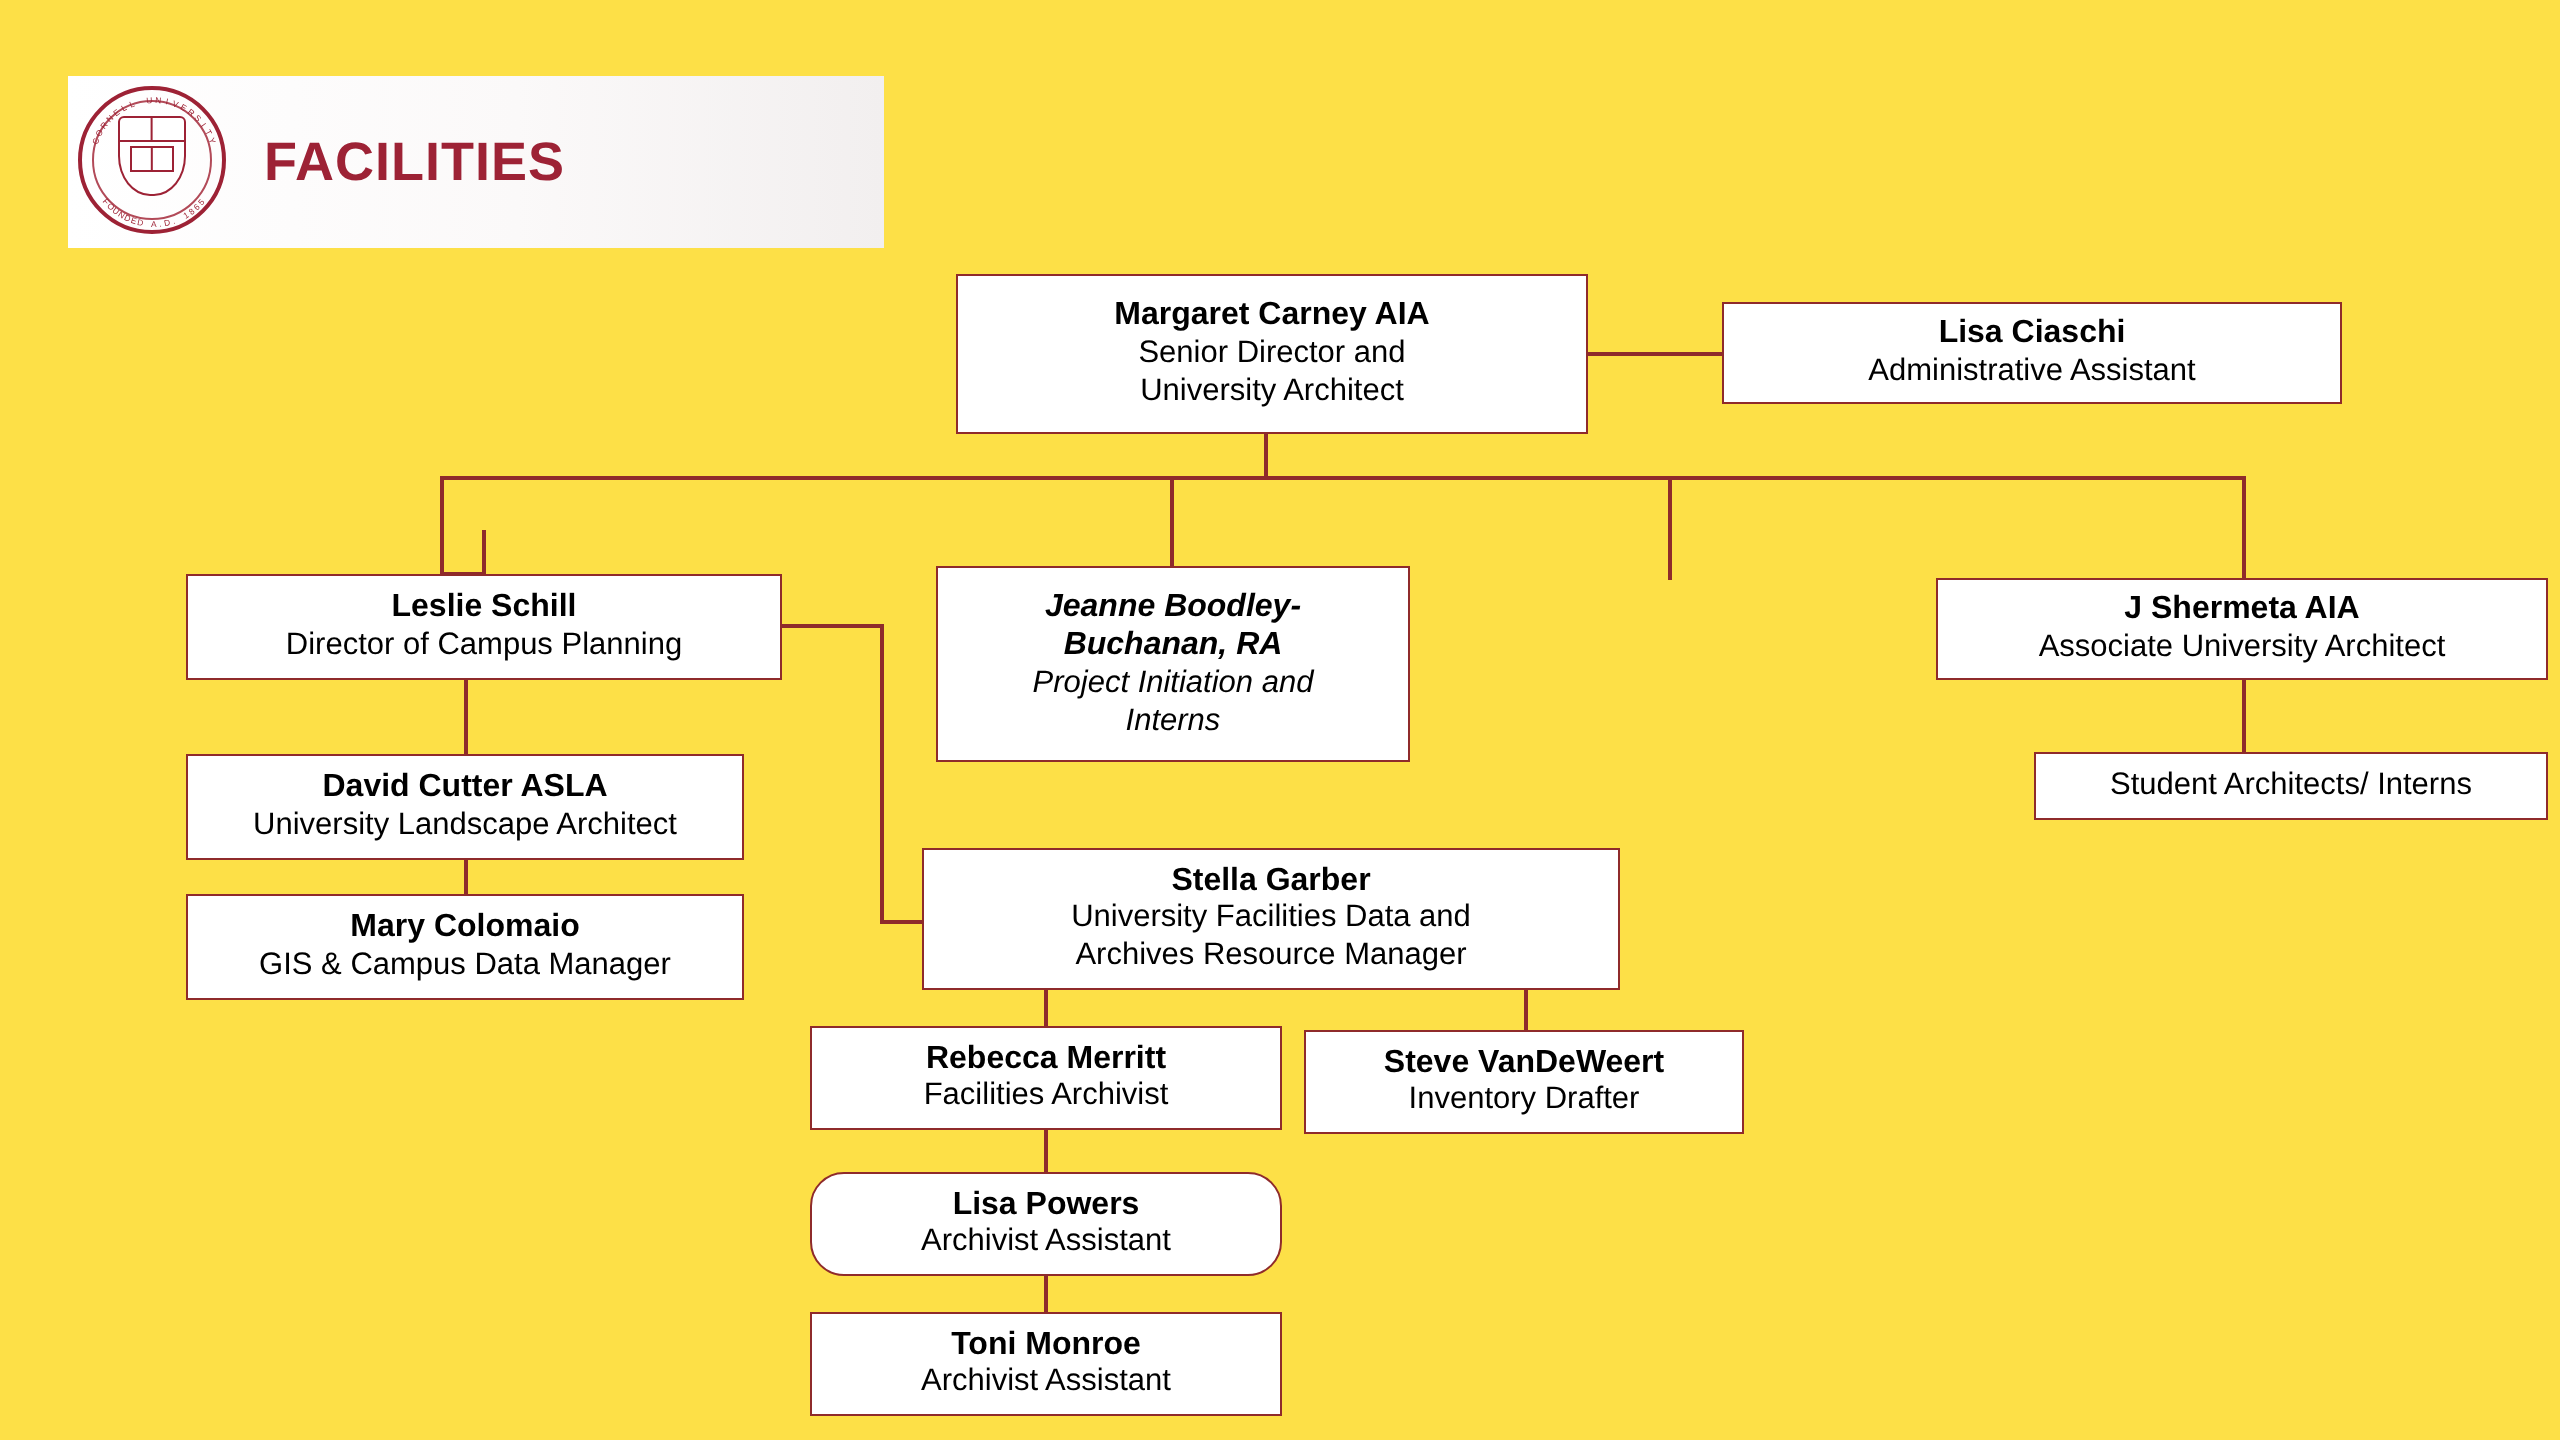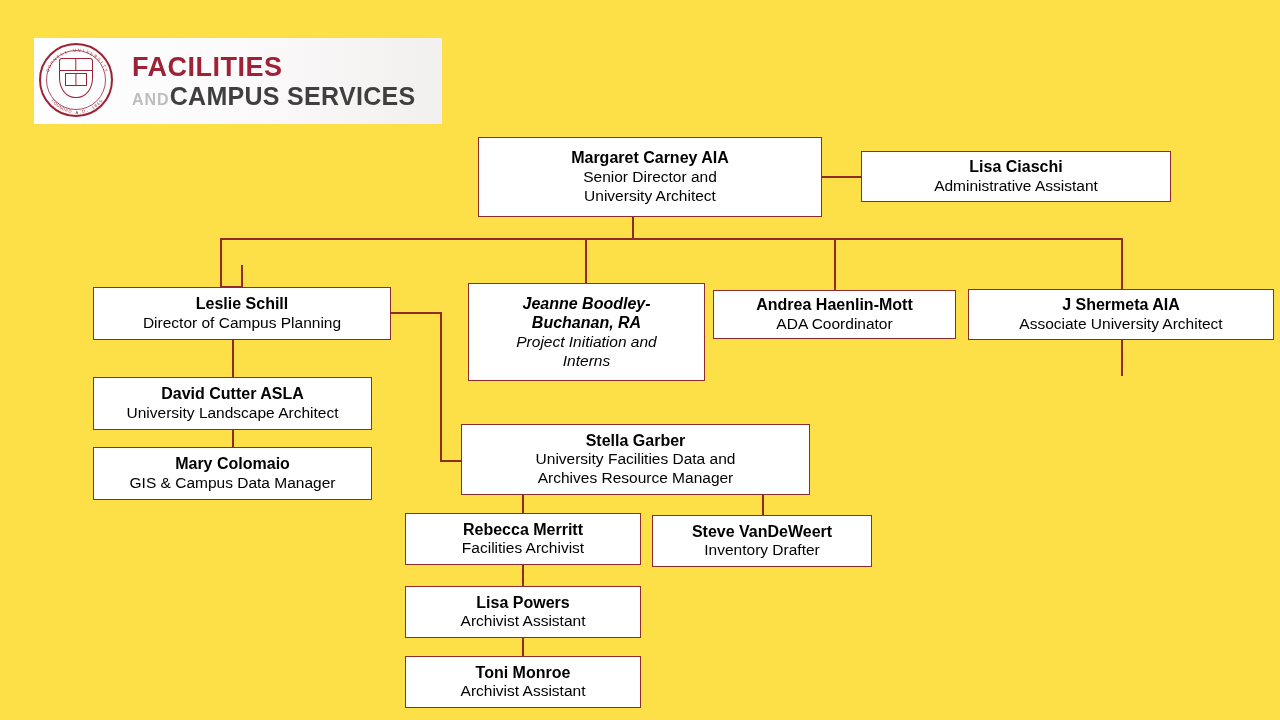--- a/index.html
+++ b/index.html
@@ -229,23 +229,20 @@
           <span style="transform: translate(9.96462px, 29.3548px) rotate(-18.75deg) translate(-50%, -50%);">.</span>
           <span style="transform: translate(13.1012px, 28.0955px) rotate(-25deg) translate(-50%, -50%);"> </span>
           <span style="transform: translate(16.082px, 26.5023px) rotate(-31.25deg) translate(-50%, -50%);">1</span>
           <span style="transform: translate(18.8716px, 24.594px) rotate(-37.5deg) translate(-50%, -50%);">8</span>
           <span style="transform: translate(21.4369px, 22.3933px) rotate(-43.75deg) translate(-50%, -50%);">6</span>
           <span style="transform: translate(23.7474px, 19.9264px) rotate(-50deg) translate(-50%, -50%);">5</span>
         </div>
     </div>
     <div id="wordmark">
       <div class="line1">FACILITIES</div>
-      <div class="line2">
-        <span class="and">AND</span><span class="cs">CAMPUS SERVICES</span>
-      </div>
     </div>
   </div>
 
 
   <div class="ln h" style="left:789px; top:176px; width:72px;"></div>
 
   <div class="ln v" style="left:632px; top:216px; height:23px;"></div>
 
   <div class="ln h" style="left:220px; top:238px; width:902px;"></div>
 
@@ -267,21 +264,21 @@
   <div class="ln v" style="left:1121px; top:340px; height:36px;"></div>
 
   <div class="ln v" style="left:522px; top:495px; height:19px;"></div>
 
   <div class="ln v" style="left:762px; top:495px; height:20px;"></div>
 
   <div class="ln v" style="left:522px; top:565px; height:22px;"></div>
 
   <div class="ln v" style="left:522px; top:638px; height:19px;"></div>
 
-  <div class="node" style="left:478px; top:137px; width:344px; height:80px;">
+  <div class="node" style="left:478px; top:137px; width:316px; height:80px;">
     <div class="nm">Margaret Carney AIA</div>
     <div class="ti">Senior Director and</div>
     <div class="ti">University Architect</div>
   </div>
 
   <div class="node" style="left:861px; top:151px; width:310px; height:51px;">
     <div class="nm">Lisa Ciaschi</div>
     <div class="ti">Administrative Assistant</div>
   </div>
 
@@ -290,58 +287,57 @@
     <div class="ti">Director of Campus Planning</div>
   </div>
 
   <div class="node" style="left:468px; top:283px; width:237px; height:98px;font-style:italic;">
     <div class="nm">Jeanne Boodley-</div>
     <div class="nm">Buchanan, RA</div>
     <div class="ti">Project Initiation and</div>
     <div class="ti">Interns</div>
   </div>
 
-  <div class="node" style="left:713px; top:290px; width:243px; height:49px;">
-    <div class="nm">Andrea Haenlin-Mott</div>
-    <div class="ti">ADA Coordinator</div>
-  </div>
 
   <div class="node" style="left:968px; top:289px; width:306px; height:51px;">
     <div class="nm">J Shermeta AIA</div>
     <div class="ti">Associate University Architect</div>
   </div>
 
   <div class="node" style="left:93px; top:447px; width:279px; height:53px;">
     <div class="nm">Mary Colomaio</div>
     <div class="ti">GIS &amp; Campus Data Manager</div>
   </div>
 
   <div class="node" style="left:93px; top:377px; width:279px; height:53px;">
     <div class="nm">David Cutter ASLA</div>
     <div class="ti">University Landscape Architect</div>
   </div>
 
+  <div class="node" style="left:1017px; top:376px; width:257px; height:34px;">
+    <div class="ti">Student Architects/ Interns</div>
+  </div>
 
   <div class="node" style="left:461px; top:424px; width:349px; height:71px;">
     <div class="nm">Stella Garber</div>
     <div class="ti">University Facilities Data and</div>
     <div class="ti">Archives Resource Manager</div>
   </div>
 
   <div class="node" style="left:405px; top:513px; width:236px; height:52px;justify-content:center;">
     <div class="nm">Rebecca Merritt</div>
     <div class="ti">Facilities Archivist</div>
   </div>
 
   <div class="node" style="left:652px; top:515px; width:220px; height:52px;">
     <div class="nm">Steve VanDeWeert</div>
     <div class="ti">Inventory Drafter</div>
   </div>
 
-  <div class="node" style="left:405px; top:586px; width:236px; height:52px;">
+  <div class="node" style="left:405px; top:586px; width:236px; height:52px;border-radius:17px;">
     <div class="nm">Lisa Powers</div>
     <div class="ti">Archivist Assistant</div>
   </div>
 
   <div class="node" style="left:405px; top:656px; width:236px; height:52px;">
     <div class="nm">Toni Monroe</div>
     <div class="ti">Archivist Assistant</div>
   </div>
 
 </div>

